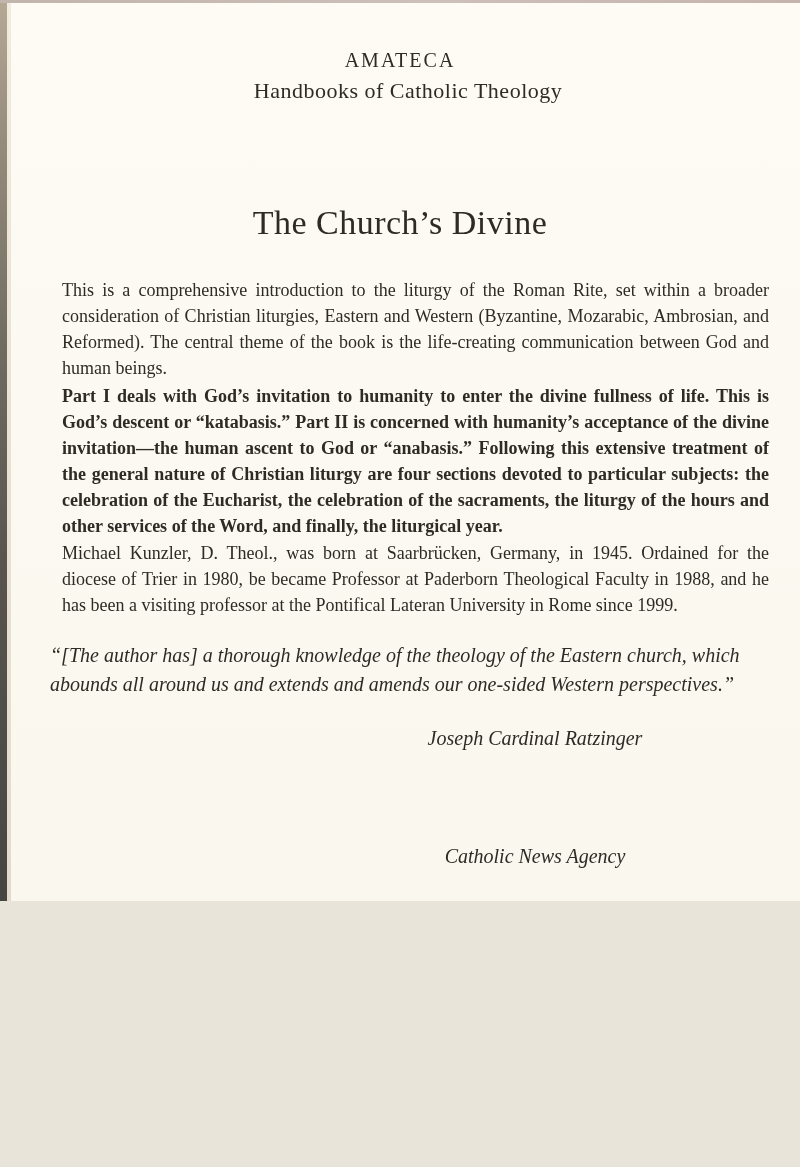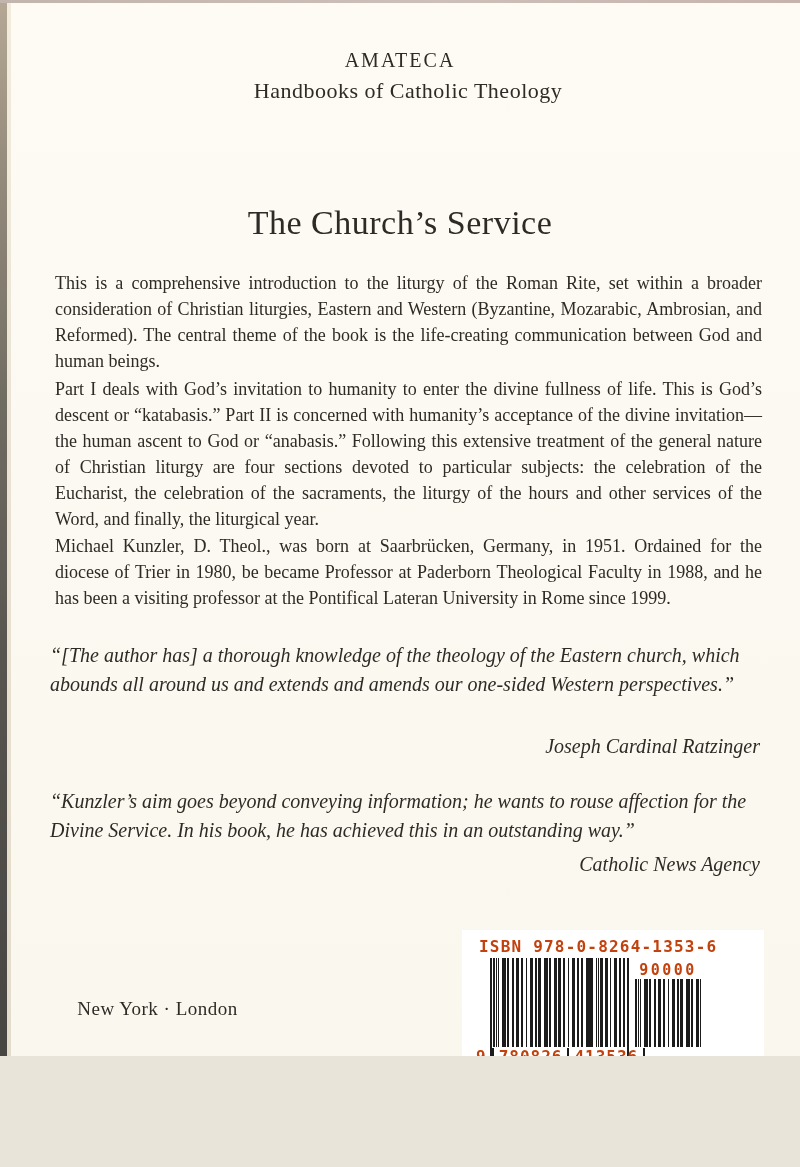--- a/index.html
+++ b/index.html
@@ -1,19 +1,19 @@
 <!DOCTYPE html>
 <html><head>
 <meta charset="utf-8">
 <style>
   html, body { margin: 0; padding: 0; background: #e8e4da; }
   .cover {
     position: relative;
     width: 800px;
-    height: 1056px;
+    height: 901px;
     margin: 0 auto;
     background: linear-gradient(180deg, #fdfbf4 0%, #fcf9f2 45%, #faf7ee 100%);
     font-family: "Liberation Serif", "DejaVu Serif", serif;
     color: #2e2b26;
     overflow: hidden;
   }
   
   .edge-left {
     position: absolute; left: 0; top: 0; bottom: 0; width: 7px;
     background: linear-gradient(180deg, #b5a895 0%, #978d7e 15%, #716c62 38%, #585550 62%, #474542 100%);
@@ -42,35 +42,35 @@
     text-align: center; font-size: 34px; letter-spacing: .5px;
   }
   .book-title {
     position: absolute; top: 204px; left: 0; right: 0;
     text-align: center; font-size: 34px; letter-spacing: .5px;
   }
   
   .para {
     position: absolute; left: 50px; width: 707px;
     font-size: 18px; line-height: 26px; text-align: justify;
-    margin: 5px;
+    margin: 12px;
   }
   .para-1 { top: 265px; }
-  .para-2 { top: 371px; }
+  .para-2 { top: 371px; font-weight: bold; }
   .para-bio { top: 528px; }
   
   .quote {
     position: absolute; left: 50px; width: 706px; margin: 0;
     font-style: italic; font-size: 20px; line-height: 29px;
   }
   .quote-1 { top: 641px; }
   .quote-2 { top: 787px; }
   .attribution {
     position: absolute; left: 310px; width: 450px;
-    text-align: right; font-style: italic; font-size: 20px; margin-top: 8px;
+    text-align: center; font-style: italic; font-size: 20px;
   }
   .attribution-1 { top: 727px; }
   .attribution-2 { top: 845px; }
   
   .publisher {
     position: absolute; left: 55px; top: 990px; width: 205px;
     text-align: center; font-size: 19px;
   }
   .publisher-name { margin: 0 0 9px 32px; letter-spacing: .5px; }
   .publisher-cities { margin: 8px; letter-spacing: .5px; }
@@ -119,30 +119,29 @@
 
 <div class="cover">
 
   <div class="edge-left"></div>
   <div class="edge-left-hl"></div>
   <div class="edge-top"></div>
 
   <div class="series">AMATECA</div>
   <div class="series-sub">Handbooks of Catholic Theology</div>
 
-  <div class="book-title">The Church’s Service</div>
+  <div class="book-title">The Church’s Divine</div>
 
   <p class="para para-1">This is a comprehensive introduction to the liturgy of the Roman Rite, set within a broader consideration of Christian liturgies, Eastern and Western (Byzantine, Mozarabic, Ambrosian, and Reformed). The central theme of the book is the life-creating communication between God and human beings.</p>
   <p class="para para-2">Part I deals with God’s invitation to humanity to enter the divine fullness of life. This is God’s descent or “katabasis.” Part II is concerned with humanity’s acceptance of the divine invitation—the human ascent to God or “anabasis.” Following this extensive treatment of the general nature of Christian liturgy are four sections devoted to particular subjects: the celebration of the Eucharist, the celebration of the sacraments, the liturgy of the hours and other services of the Word, and finally, the liturgical year.</p>
-  <p class="para para-bio">Michael Kunzler, D. Theol., was born at Saarbrücken, Germany, in 1951. Ordained for the diocese of Trier in 1980, be became Professor at Paderborn Theological Faculty in 1988, and he has been a visiting professor at the Pontifical Lateran University in Rome since 1999.</p>
+  <p class="para para-bio">Michael Kunzler, D. Theol., was born at Saarbrücken, Germany, in 1945. Ordained for the diocese of Trier in 1980, be became Professor at Paderborn Theological Faculty in 1988, and he has been a visiting professor at the Pontifical Lateran University in Rome since 1999.</p>
 
   <p class="quote quote-1">“[The author has] a thorough knowledge of the theology of the Eastern church, which abounds all around us and extends and amends our one-sided Western perspectives.”</p>
   <div class="attribution attribution-1">Joseph Cardinal Ratzinger</div>
 
-  <p class="quote quote-2">“Kunzler’s aim goes beyond conveying information; he wants to rouse affection for the Divine Service. In his book, he has achieved this in an outstanding way.”</p>
   <div class="attribution attribution-2">Catholic News Agency</div>
 
   <div class="publisher">
     <p class="publisher-cities">New York · London</p>
   </div>
 
   <div class="barcode-box">
     <div class="isbn-label">ISBN 978-0-8264-1353-6</div>
     <div class="bars main-bars"></div>
     <div class="addon-label">90000</div>

